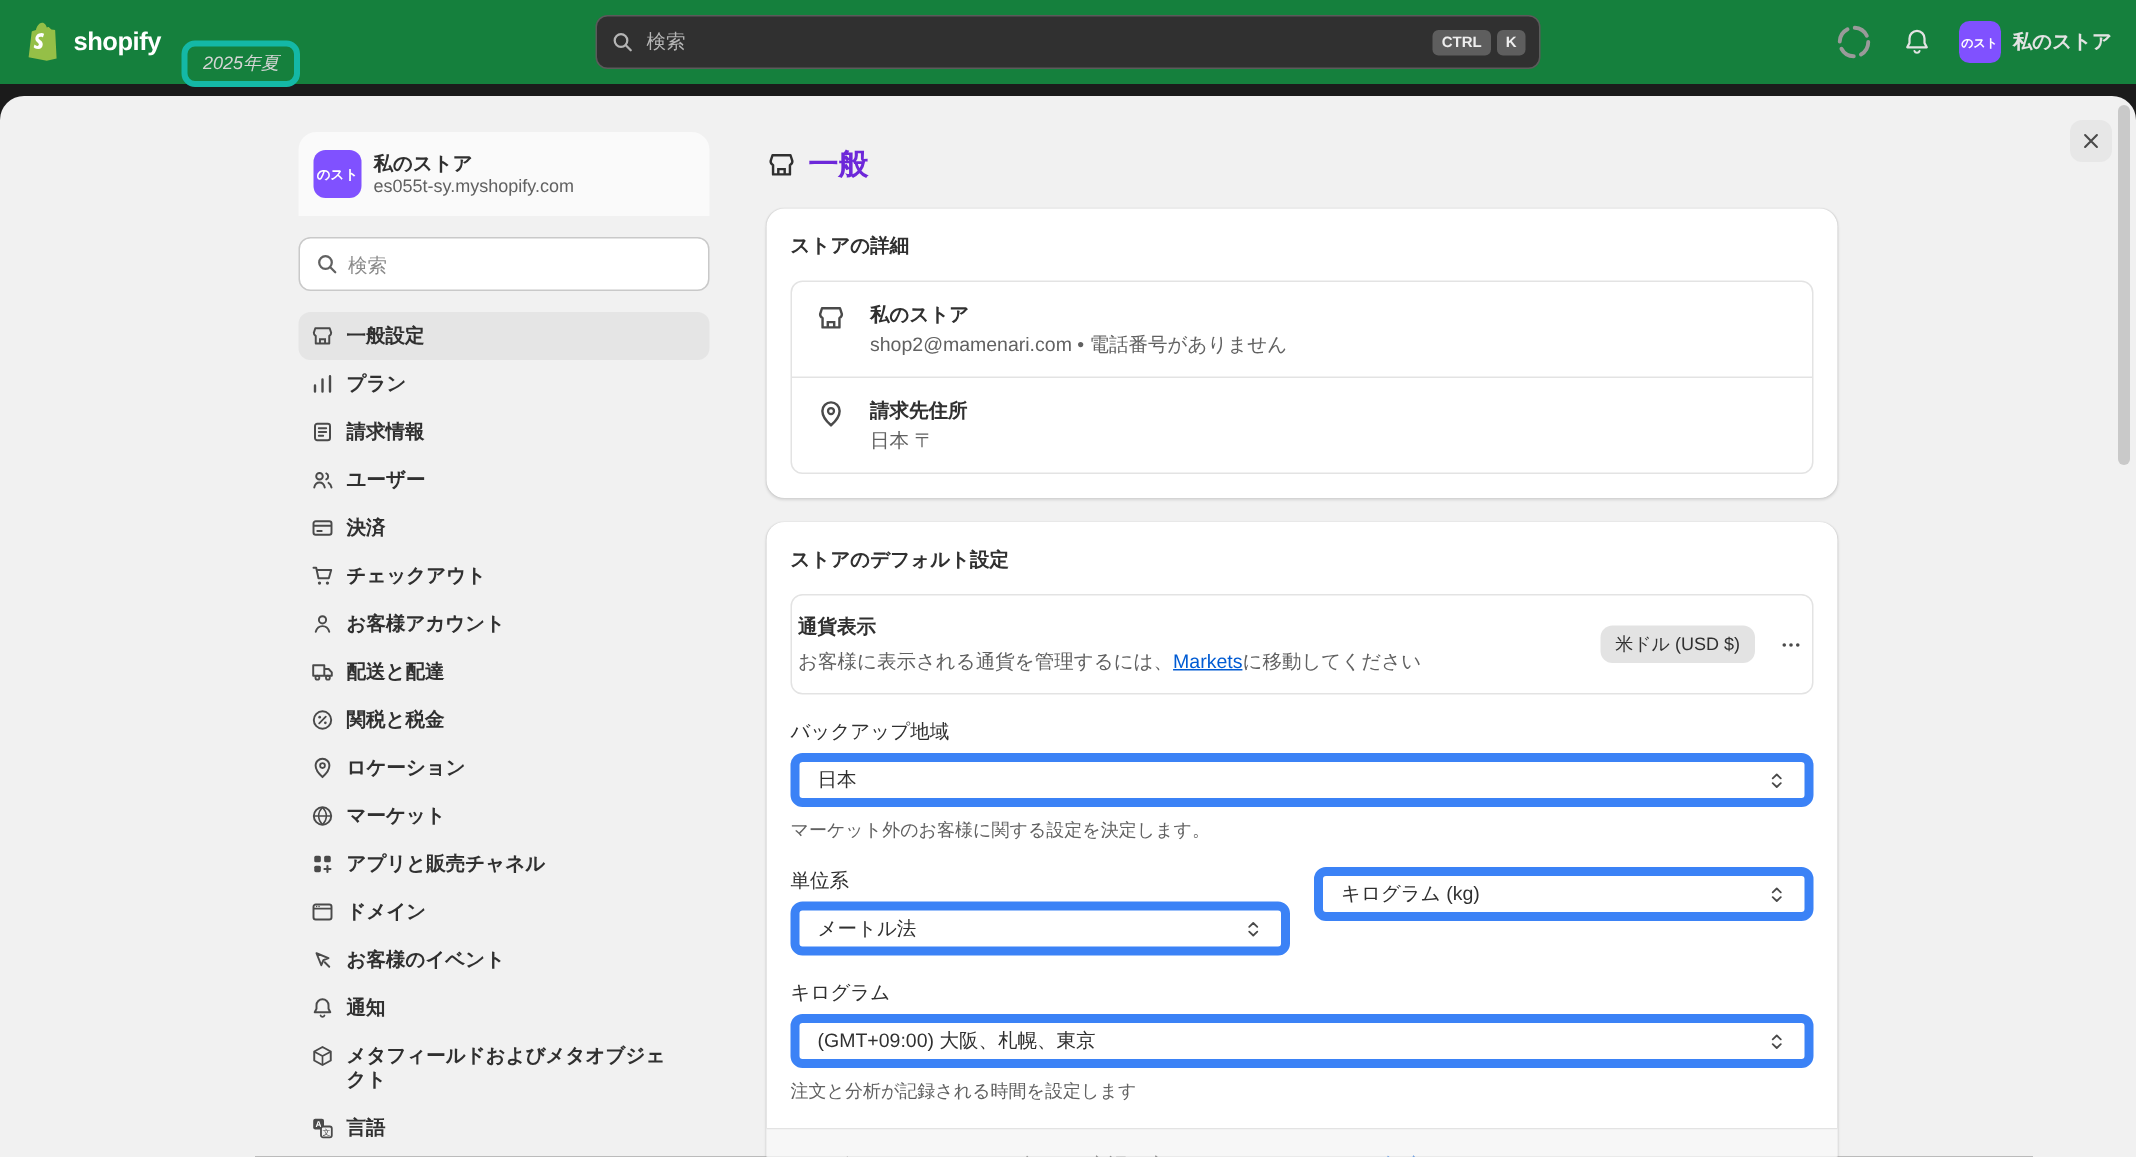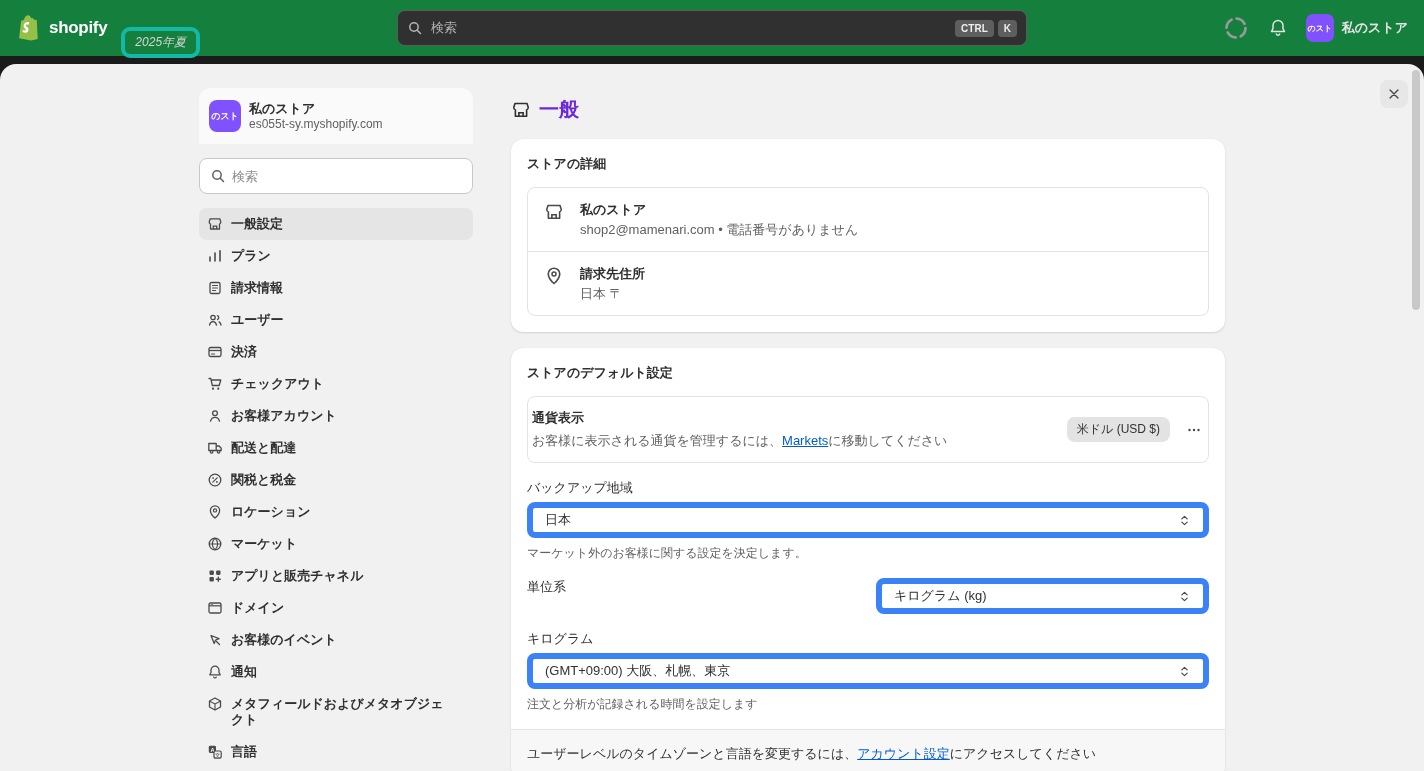--- a/index.html
+++ b/index.html
@@ -395,20 +395,28 @@
             <svg width="13" height="13" viewBox="0 0 16 16">
                 <path d="M4.7 6L8 2.9 11.3 6M4.7 10L8 13.1 11.3 10" fill="none" stroke="currentColor" stroke-width="1.5" stroke-linecap="round" stroke-linejoin="round"></path>
               </svg>
           </span>
         </div>
         <div class="help">マーケット外のお客様に関する設定を決定します。</div>
 
         <div class="grid2">
           <div>
             <div class="field-label">単位系</div>
+            <div class="select">
+              <span class="select-value">メートル法</span>
+              <span class="caret">
+                <svg width="13" height="13" viewBox="0 0 16 16">
+                    <path d="M4.7 6L8 2.9 11.3 6M4.7 10L8 13.1 11.3 10" fill="none" stroke="currentColor" stroke-width="1.5" stroke-linecap="round" stroke-linejoin="round"></path>
+                  </svg>
+              </span>
+            </div>
           </div>
           <div>
             <div class="select">
               <span class="select-value">キログラム (kg)</span>
               <span class="caret">
                 <svg width="13" height="13" viewBox="0 0 16 16">
                     <path d="M4.7 6L8 2.9 11.3 6M4.7 10L8 13.1 11.3 10" fill="none" stroke="currentColor" stroke-width="1.5" stroke-linecap="round" stroke-linejoin="round"></path>
                   </svg>
               </span>
             </div>

